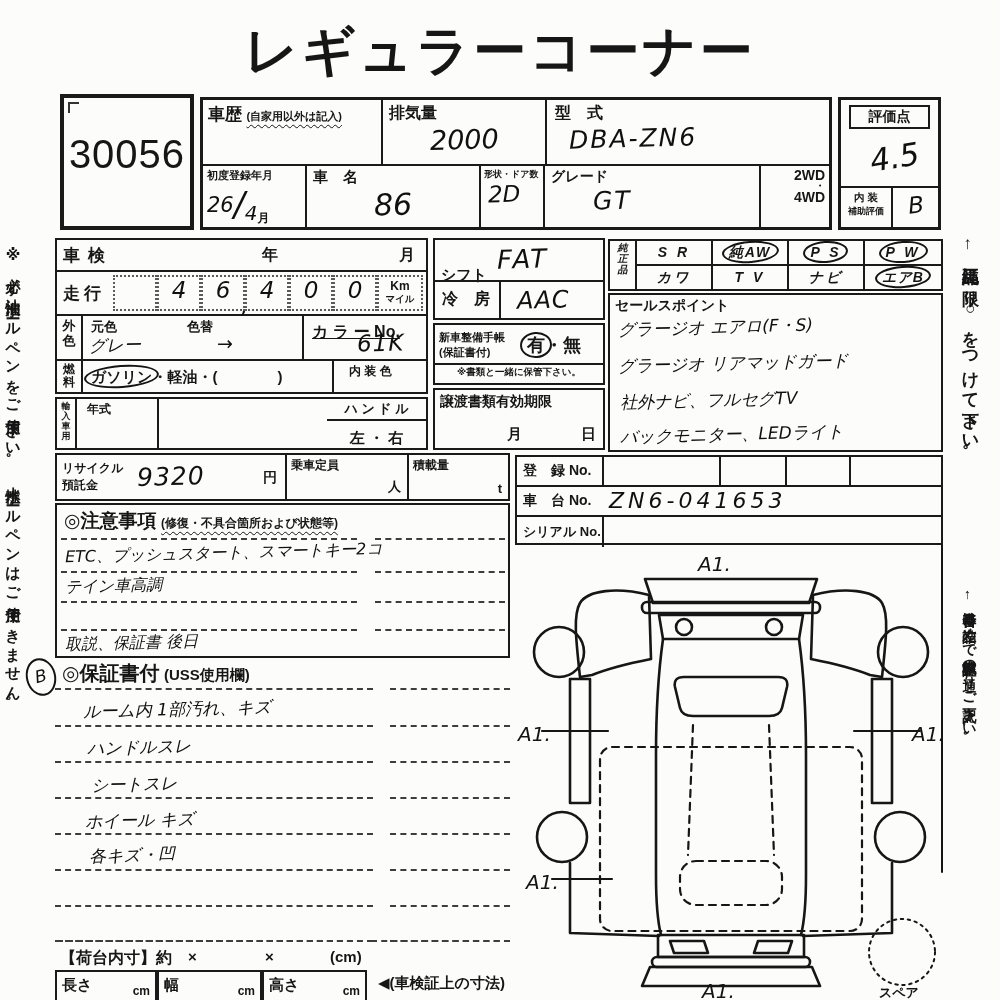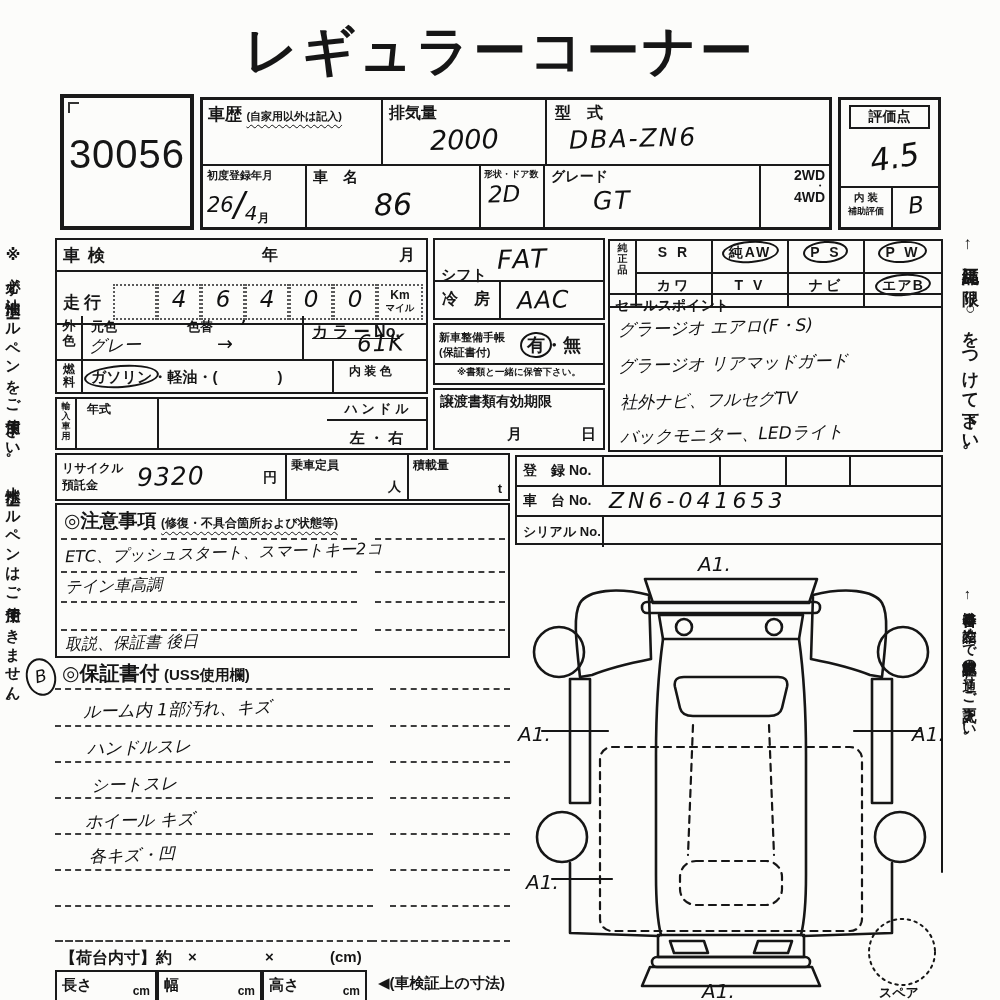--- a/index.html
+++ b/index.html
@@ -99,21 +99,21 @@
   <div class="abs vtext" style="left:961px;top:588px;height:400px;font-size:14px;letter-spacing:0px;">←車台番号は左詰めで車検証記載の通りご記入下さい。</div>
 
   <div class="box" style="left:55px;top:238px;width:373px;height:156px;">
 
     <div class="abs" style="left:0;top:0;width:100%;height:32px;border-bottom:2px solid #1a1a1a;box-sizing:border-box;">
       <span class="abs b" style="left:6px;top:4px;font-size:17px;letter-spacing:8px;">車検</span>
       <span class="abs b" style="left:205px;top:5px;font-size:16px;">年</span>
       <span class="abs b" style="left:342px;top:5px;font-size:16px;">月</span>
     </div>
 
-    <div class="abs" style="left:0;top:41px;width:100%;height:44px;border-bottom:2px solid #1a1a1a;box-sizing:border-box;">
+    <div class="abs" style="left:0;top:32px;width:100%;height:44px;border-bottom:2px solid #1a1a1a;box-sizing:border-box;">
       <span class="abs b" style="left:6px;top:10px;font-size:17px;letter-spacing:4px;">走行</span>
       <div class="abs" style="left:56px;top:3px;height:36px;">
         <div class="abs dotbox" style="left:0px;top:0;width:44px;height:36px;text-align:center;"><span class="hw" style="font-size:23px;"></span></div>
         <div class="abs dotbox" style="left:44px;top:0;width:44px;height:36px;text-align:center;"><span class="hw" style="font-size:23px;">4</span></div>
         <div class="abs dotbox" style="left:88px;top:0;width:44px;height:36px;text-align:center;"><span class="hw" style="font-size:23px;">6</span></div>
         <div class="abs dotbox" style="left:132px;top:0;width:44px;height:36px;text-align:center;"><span class="hw" style="font-size:23px;">4</span></div>
         <div class="abs dotbox" style="left:176px;top:0;width:44px;height:36px;text-align:center;"><span class="hw" style="font-size:23px;">0</span></div>
         <div class="abs dotbox" style="left:220px;top:0;width:44px;height:36px;text-align:center;"><span class="hw" style="font-size:23px;">0</span></div>
         <span class="abs hw" style="left:128px;top:20px;font-size:21px;">,</span>
         <div class="abs dotbox" style="left:264px;top:0;width:46px;height:36px;text-align:center;">
@@ -183,21 +183,21 @@
     </div>
     <div class="abs b" style="left:0;right:0;bottom:0;height:17px;border-top:2px solid #1a1a1a;font-size:9.5px;text-align:center;padding-top:1px;">※書類と一緒に保管下さい。</div>
   </div>
 
   <div class="box" style="left:433px;top:388px;width:172px;height:62px;">
     <div class="b" style="font-size:14px;margin:3px 0 0 5px;">譲渡書類有効期限</div>
     <span class="abs b" style="left:72px;bottom:4px;font-size:15px;">月</span>
     <span class="abs b" style="left:146px;bottom:4px;font-size:15px;">日</span>
   </div>
 
-  <div class="box" style="left:608px;top:239px;width:335px;height:69px;">
+  <div class="box" style="left:608px;top:239px;width:335px;height:52px;font-style:italic;">
     <div class="abs" style="left:0;top:0;bottom:0;width:27px;border-right:2px solid #1a1a1a;box-sizing:border-box;">
       <div class="vlabel" style="width:1.1em;font-size:10px;margin:1px auto 0;">純正品</div>
     </div>
     <div class="abs" style="left:27px;top:0;right:0;bottom:0;display:grid;grid-template-columns:repeat(4,1fr);grid-template-rows:1fr 1fr;">
       <div style="border-right:2px solid #1a1a1a;border-bottom:2px solid #1a1a1a;text-align:center;"><span class="b" style="font-size:14px;letter-spacing:3px;line-height:23px;">S R</span></div>
       <div style="border-right:2px solid #1a1a1a;border-bottom:2px solid #1a1a1a;text-align:center;"><span class="b circled" style="font-size:14px;letter-spacing:2px;line-height:23px;">純AW</span></div>
       <div style="border-right:2px solid #1a1a1a;border-bottom:2px solid #1a1a1a;text-align:center;"><span class="b circled" style="font-size:14px;letter-spacing:3px;line-height:23px;">P S</span></div>
       <div style="border-bottom:2px solid #1a1a1a;text-align:center;"><span class="b circled" style="font-size:14px;letter-spacing:3px;line-height:23px;">P W</span></div>
       <div style="border-right:2px solid #1a1a1a;text-align:center;"><span class="b" style="font-size:14px;letter-spacing:3px;line-height:23px;">カワ</span></div>
       <div style="border-right:2px solid #1a1a1a;text-align:center;"><span class="b" style="font-size:14px;letter-spacing:3px;line-height:23px;">T V</span></div>

